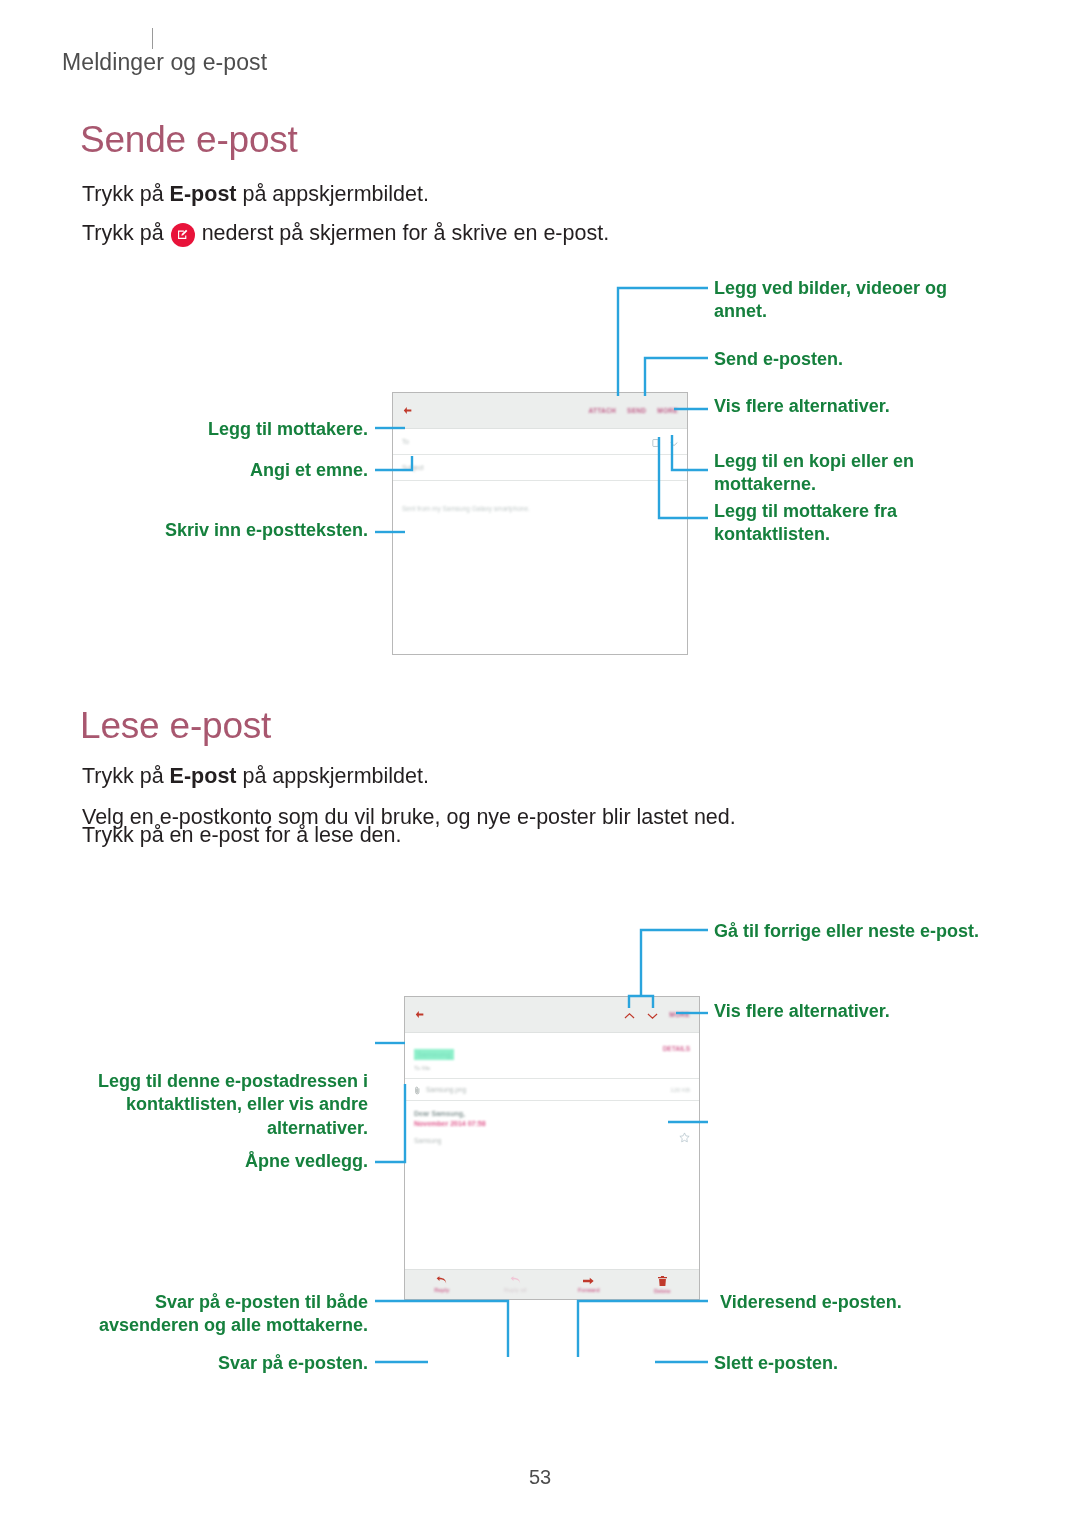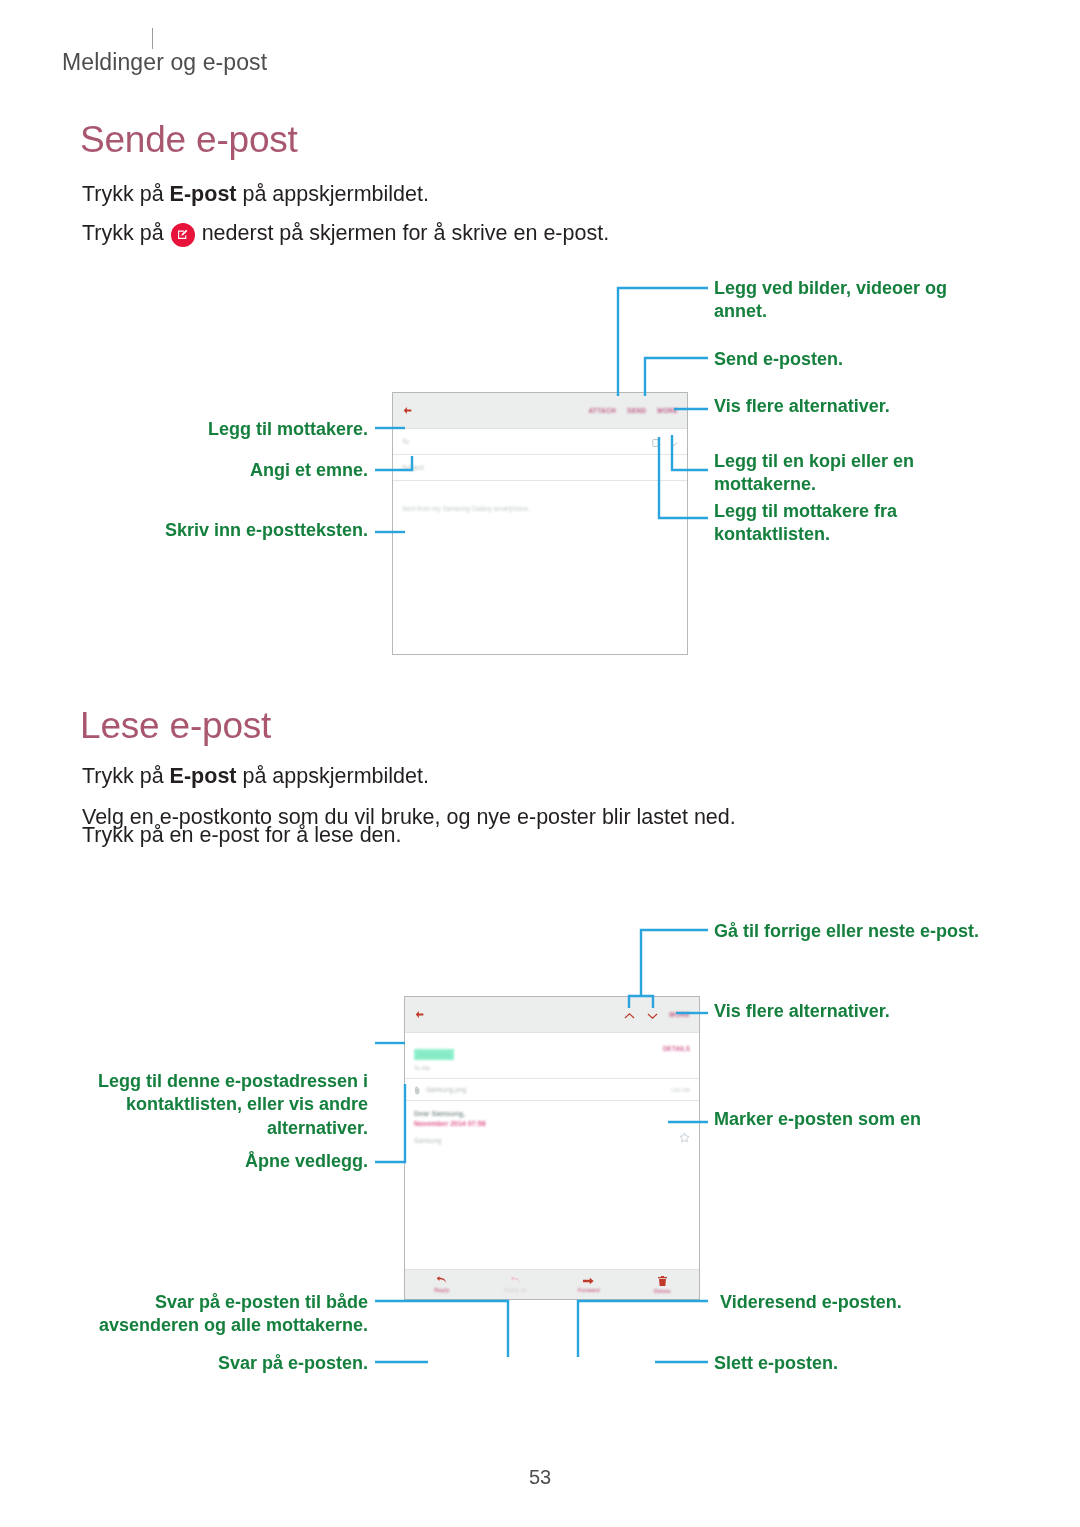--- a/index.html
+++ b/index.html
@@ -462,21 +462,20 @@
 <div class="callout left" style="left:90px; top:1150px; width:278px;">Åpne vedlegg.</div>
 <div class="callout left" style="left:60px; top:1291px; width:308px;">
   <div>Svar på e-posten til både</div>
   <div>avsenderen og alle mottakerne.</div>
 </div>
 <div class="callout left" style="left:90px; top:1352px; width:278px;">Svar på e-posten.</div>
 
 <div class="callout right" style="left:714px; top:920px; width:320px;">Gå til forrige eller neste e-post.</div>
 <div class="callout right" style="left:714px; top:1000px; width:320px;">Vis flere alternativer.</div>
 <div class="callout right" style="left:714px; top:1108px; width:320px;">
-  <div>Marker e-posten som en</div>
 </div>
 <div class="callout right" style="left:714px; top:1291px; width:320px;margin-left:6px;">Videresend e-posten.</div>
 <div class="callout right" style="left:714px; top:1352px; width:320px;">Slett e-posten.</div>
 
 <svg id="connectors">
   <g fill="none" stroke="#2aa4dd" stroke-width="2.4">
 
     <path d="M618,396 L618,288 L708,288"></path>
 
     <path d="M645,396 L645,358 L708,358"></path>

